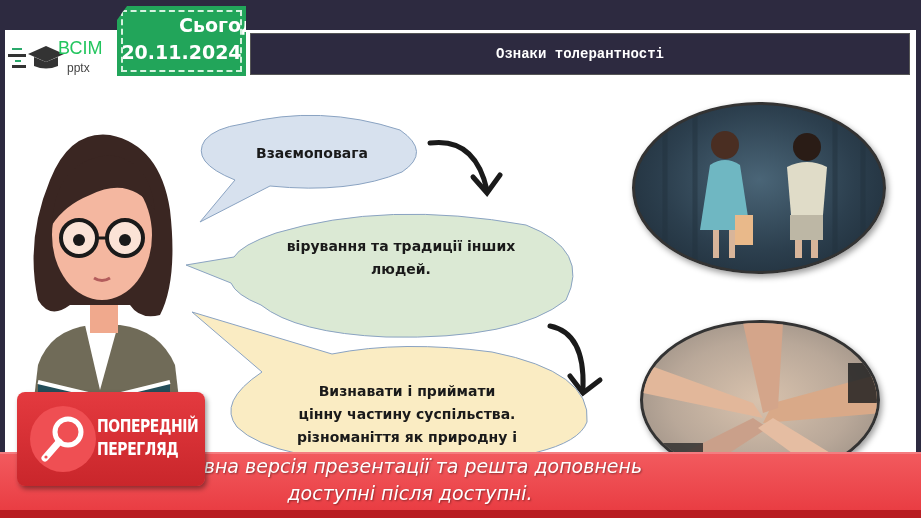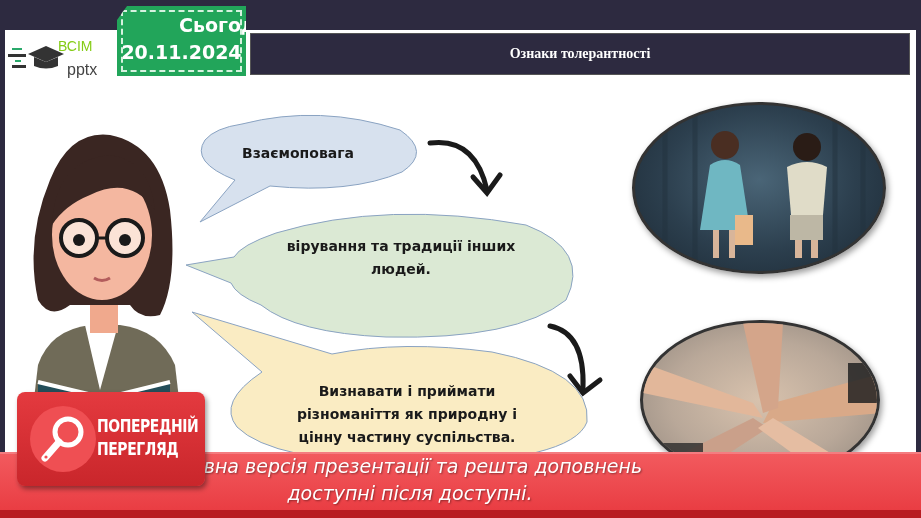--- a/index.html
+++ b/index.html
@@ -8,43 +8,43 @@
 
   .slide {
     position: absolute; left: 5px; top: 30px; width: 911px; height: 488px;
     background: #ffffff; overflow: hidden;
   }
   .left-bar { position: absolute; left: 0; top: 30px; width: 5px; height: 488px; background: #2d2a40; }
   .right-bar { position: absolute; right: 0; top: 30px; width: 5px; height: 488px; background: #2d2a40; }
 
   
   .logo { position: absolute; left: 8px; top: 40px; width: 110px; height: 32px; }
-  .logo-text { position: absolute; left: 58px; top: 38px; font-family: "Liberation Sans", sans-serif; font-size: 14px; color: #84cc16; letter-spacing: 0px; }
-  .logo-sub { position: absolute; left: 67px; top: 61px; font-family: "Liberation Sans", sans-serif; font-size: 16px; color: #444; }
+  .logo-text { position: absolute; left: 58px; top: 38px; font-family: "Liberation Sans", sans-serif; font-size: 18px; color: #22c55e; letter-spacing: 0px; }
+  .logo-sub { position: absolute; left: 67px; top: 61px; font-family: "Liberation Sans", sans-serif; font-size: 12px; color: #444; }
 
   
   .date-badge {
     position: absolute; left: 117px; top: 6px; width: 129px; height: 70px;
     background: #22a55a; box-shadow: 1px 2px 3px rgba(0,0,0,0.35);
     clip-path: polygon(0 14px, 10px 0, 100% 0, 100% 100%, 0 100%);
   }
   .date-badge-inner {
     position: absolute; left: 4px; top: 4px; right: 4px; bottom: 4px;
     border: 2px dashed #d6f2df;
   }
   .date-line1 { position: absolute; left: 0; width: 100%; top: 8px; text-align: center; color: #fff; font-weight: bold; font-size: 19px; font-family: "DejaVu Sans", sans-serif; margin-left: 46px; }
   .date-line2 { position: absolute; left: 0; width: 100%; top: 35px; text-align: center; color: #fff; font-weight: bold; font-size: 19px; font-family: "DejaVu Sans", sans-serif; }
 
   
   .title-bar {
     position: absolute; left: 250px; top: 33px; width: 660px; height: 42px;
     background: #2d2a40; border: 1px solid #555;
     display: flex; align-items: center; justify-content: center;
   }
-  .title-text { color: #fff; font-weight: bold; font-size: 14px; font-family: Liberation Serif, serif; }
+  .title-text { color: #fff; font-weight: bold; font-size: 14px; font-family: Liberation Mono, monospace; }
 
   
   .bubble { position: absolute; }
   .bubble svg { position: absolute; left: 0; top: 0; overflow: visible; }
   .bubble-text {
     position: absolute; font-weight: bold; color: #1a1a1a; text-align: center;
     font-family: "DejaVu Sans", sans-serif; font-size: 14px; line-height: 23px;
   }
 
   
@@ -128,21 +128,21 @@
   <circle cx="115" cy="120" r="6" fill="#1a1a1a"></circle>
   <path d="M84 158 Q92 163 100 158" stroke="#b35c5c" stroke-width="3" fill="none"></path>
   <path d="M28 262 L95 278 L160 262 L160 320 L95 335 L28 320 Z" fill="#234e5a"></path>
   <path d="M28 262 L95 278 L160 262" stroke="#ffffff" stroke-width="4" fill="none"></path>
 </svg>
 
 <div class="bubble" style="left:180px;top:112px;width:250px;height:90px;">
   <svg width="250" height="90">
     <path d="M62 12 Q140 -8 220 18 Q252 40 222 60 Q170 82 90 74 L20 110 L55 68 Q10 50 25 28 Q35 16 62 12 Z" fill="#d7e1ee" stroke="#8aa3c2" stroke-width="1"></path>
   </svg>
-  <div class="bubble-text" style="left:38px;top:30px;width:160px;">Взаємоповага</div>
+  <div class="bubble-text" style="left:52px;top:30px;width:160px;">Взаємоповага</div>
 </div>
 
 <svg style="position:absolute;left:425px;top:135px;" width="80" height="65" viewBox="0 0 80 65">
   <path d="M5 8 Q50 2 62 55" stroke="#1a1a1a" stroke-width="5" fill="none" stroke-linecap="round"></path>
   <path d="M48 42 L62 58 L75 40" stroke="#1a1a1a" stroke-width="5" fill="none" stroke-linecap="round"></path>
 </svg>
 
 <div class="bubble" style="left:186px;top:205px;width:400px;height:140px;">
   <svg width="400" height="140">
     <path d="M90 28 Q200 -5 340 20 Q405 45 380 95 Q330 135 200 132 Q110 128 75 100 Q50 90 45 78 L0 60 L48 52 Q55 40 90 28 Z" fill="#dbe9d4" stroke="#8aa3c2" stroke-width="1"></path>
@@ -157,22 +157,22 @@
   <path d="M5 8 Q40 15 38 70" stroke="#1a1a1a" stroke-width="5" fill="none" stroke-linecap="round"></path>
   <path d="M25 58 L38 75 L55 62" stroke="#1a1a1a" stroke-width="5" fill="none" stroke-linecap="round"></path>
 </svg>
 
 <div class="bubble" style="left:192px;top:312px;width:420px;height:150px;">
   <svg width="420" height="150">
     <path d="M0 0 L140 42 Q210 28 300 40 Q400 60 395 110 Q380 150 220 152 Q80 150 45 115 Q25 90 70 60 Z" fill="#faecc3" stroke="#8aa3c2" stroke-width="1"></path>
   </svg>
   <div class="bubble-text" style="left:70px;top:68px;width:290px;">
     <div>Визнавати і приймати</div>
+    <div>цінну частину суспільства.</div>
     <div>різноманіття як природну і</div>
-    <div>цінну частину суспільства.</div>
   </div>
 </div>
 
 <div class="photo photo-kids">
   <svg width="254" height="172" viewBox="0 0 254 172">
     <g stroke="#22323f" stroke-width="5" opacity="0.5">
       <line x1="30" y1="0" x2="30" y2="172"></line>
         <line x1="60" y1="0" x2="60" y2="172"></line>
         <line x1="200" y1="0" x2="200" y2="172"></line>
         <line x1="228" y1="0" x2="228" y2="172"></line>

